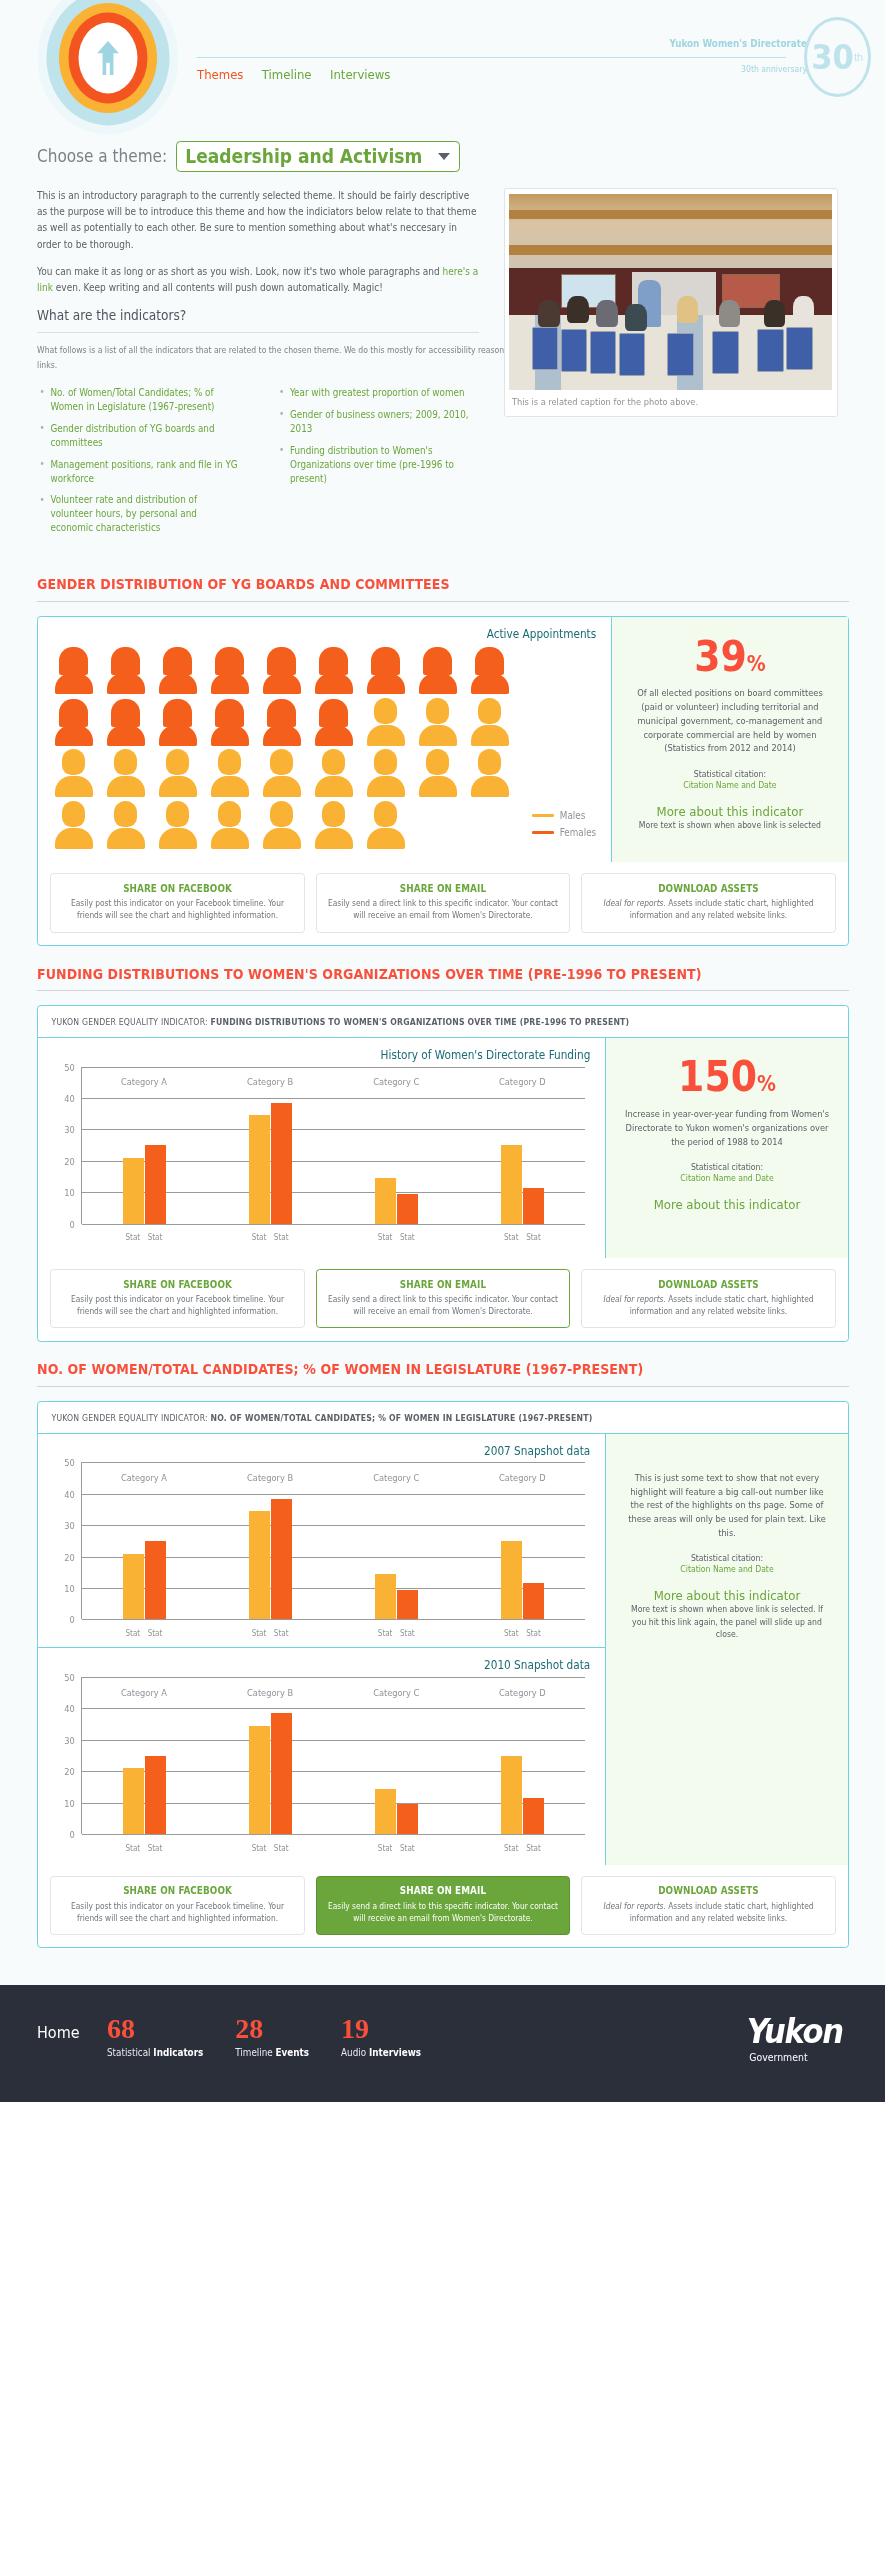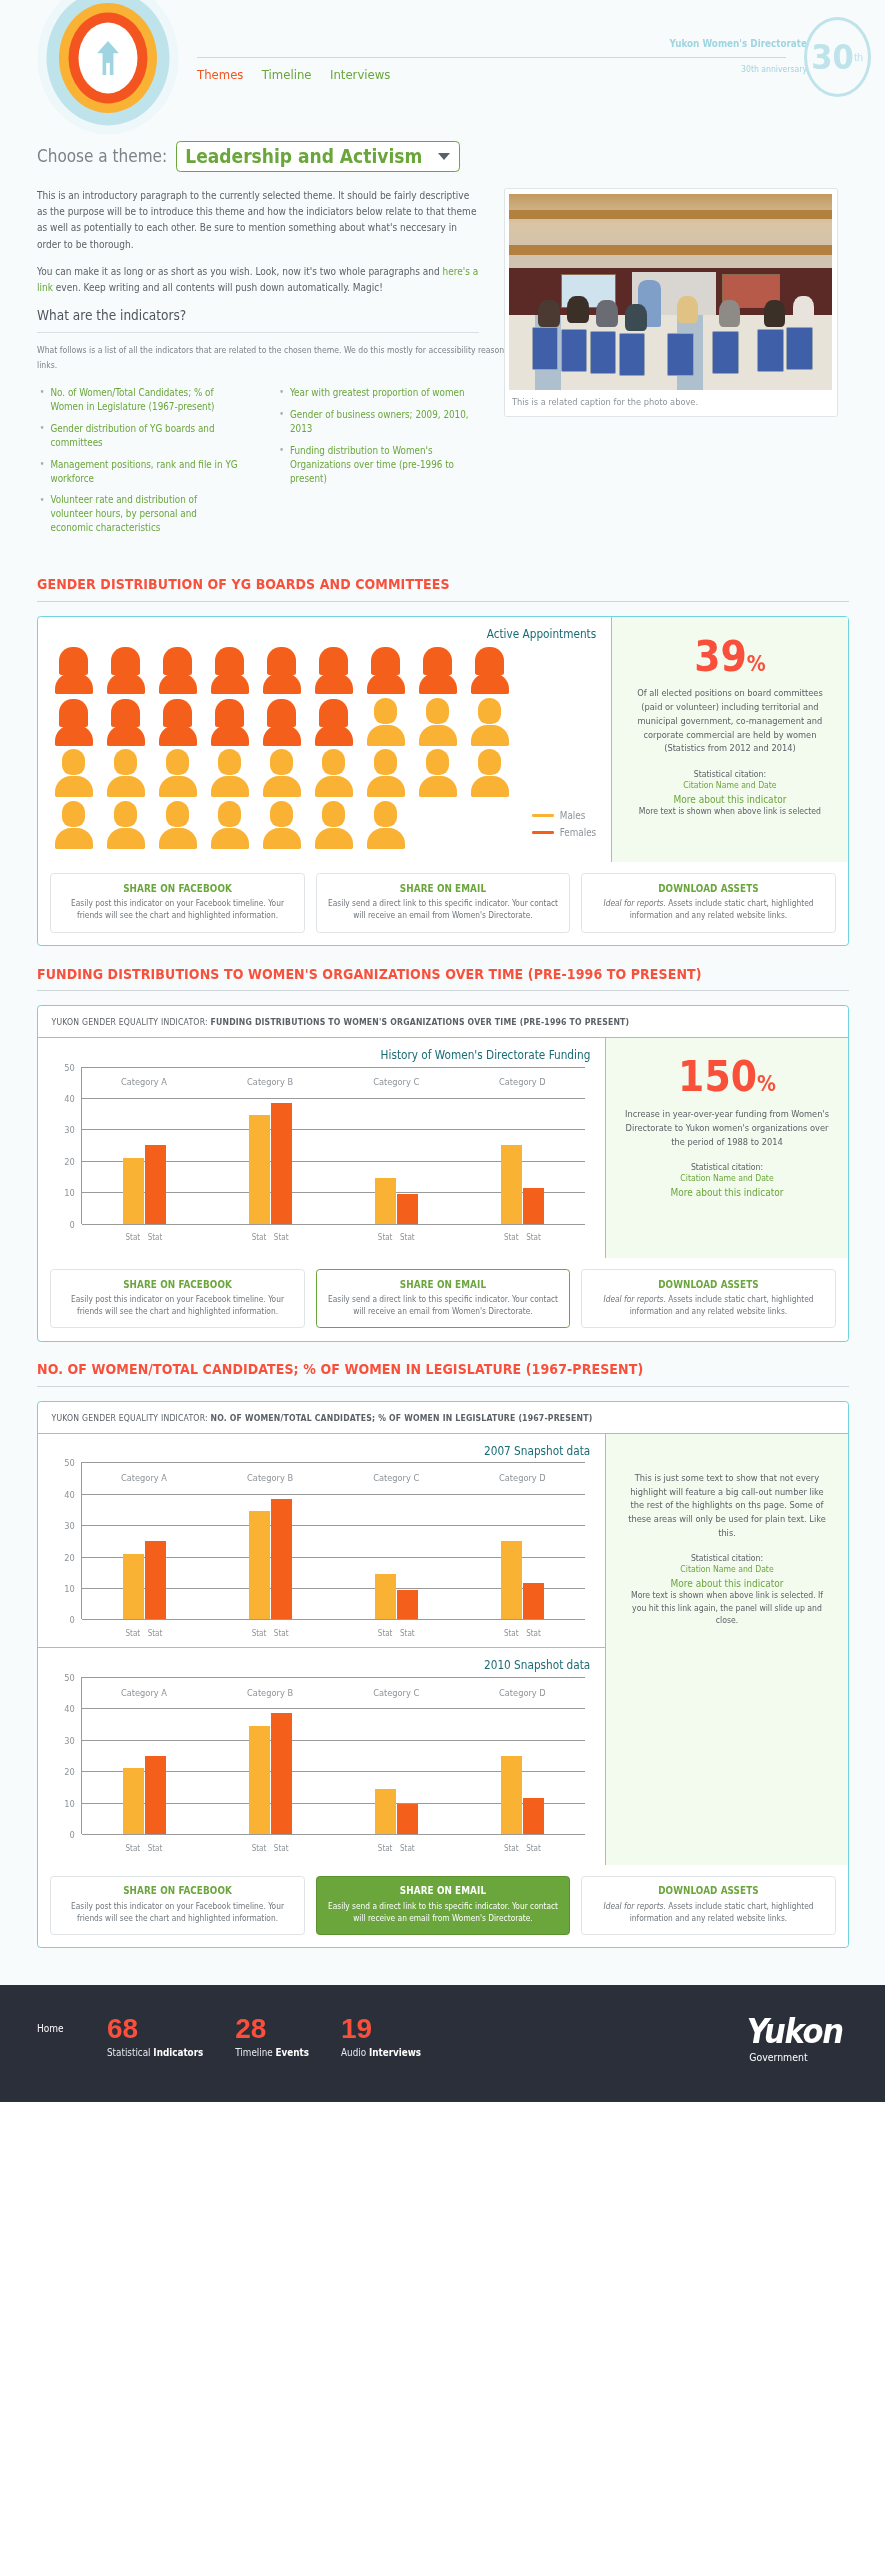--- a/index.html
+++ b/index.html
@@ -114,21 +114,21 @@
   .bignum { font-family:"Liberation Sans Narrow","DejaVu Sans Condensed","Liberation Sans",sans-serif;
     font-size: 42px; font-weight: bold; color: #f9503c; line-height: 1; margin: 4.9px 0 8.6px 0; }
   .bignum .pct { font-size: 21px; }
   .hl-desc { font-family:"Liberation Sans Narrow","DejaVu Sans Condensed","Liberation Sans",sans-serif;
     font-size: 9.2px; line-height: 1.5; color: #5b6167; }
   .cite-lab { font-family:"Liberation Sans Narrow","DejaVu Sans Condensed","Liberation Sans",sans-serif;
     font-size: 8.6px; color:#5b6167; margin-top: 13.5px; }
   .cite-link { font-family:"Liberation Sans Narrow","DejaVu Sans Condensed","Liberation Sans",sans-serif;
     font-size: 8.6px; color:#6aa63b; }
   .more-link { font-family:"Liberation Sans Narrow","DejaVu Sans Condensed","Liberation Sans",sans-serif;
-    font-size: 10px; color:#6aa63b; margin-top: 4px; }
+    font-size: 13px; color:#6aa63b; margin-top: 14px; }
   .more-text { font-family:"Liberation Sans Narrow","DejaVu Sans Condensed","Liberation Sans",sans-serif;
     font-size: 8.6px; color:#5b6167; line-height:1.45; }
 
   
   .picto { display:flex; }
   .picto-grid { display: grid; grid-template-columns: repeat(9, 52px); row-gap: 3.7px; }
   .fig { width: 43px; height: 48px; position: relative; }
   .fig .head { position:absolute; left: 9.8px; top: 0; width: 23px; height: 26px; border-radius: 11.7px 11.7px 9.8px 9.8px; }
   .fig .body { position:absolute; left: 2.5px; top: 27px; width: 38px; height: 21px; border-radius: 16px 16px 1.8px 1.8px; }
   .fig.female .hair { position:absolute; left: 6.7px; top: 1.2px; width: 29px; height: 28px; border-radius: 13.5px 13.5px 2.5px 2.5px; }
@@ -173,23 +173,23 @@
   .share-btn .d { font-family:"Liberation Sans Narrow","DejaVu Sans Condensed","Liberation Sans",sans-serif;
     font-size: 8.3px; color:#6f757a; line-height:1.42; margin-top: 4.3px; }
   .share-btn.active .t, .share-btn.active .d { color:#fff; }
   .share-btn .d i { font-style: italic; }
 
   .sub-panel-divider { height:0.6px; background:#6fd4e0; }
 
   
   .footer { background: #2b2f3a; padding: 29px 37px 39px 37px; display:flex; align-items:flex-start; margin-top: 37px; }
   .f-home { font-family:"Liberation Sans Narrow","DejaVu Sans Condensed","Liberation Sans",sans-serif;
-    font-size: 10px; color:#fff; margin-top: 8.6px; width: 70px; }
+    font-size: 16px; color:#fff; margin-top: 8.6px; width: 70px; }
   .f-stats { display:flex; gap: 32px; }
-  .f-stat .n { font-family:Liberation Sans, sans-serif;
+  .f-stat .n { font-family:Liberation Serif, serif;
     font-size: 28px; font-weight: bold; color:#f9503c; line-height: 1.05; }
   .f-stat .l { font-family:"Liberation Sans Narrow","DejaVu Sans Condensed","Liberation Sans",sans-serif;
     font-size: 9.8px; color:#e8eaee; margin-top: 3.7px; }
   .f-stat .l b { color:#fff; }
   .f-links { display:flex; gap: 28px; margin-left: 39px; margin-top: 3.7px; }
   .f-links ul { list-style:none; }
   .f-links li { font-family:"Liberation Sans Narrow","DejaVu Sans Condensed","Liberation Sans",sans-serif;
     font-size: 10.4px; color:#e8eaee; margin-bottom: 15.3px; }
   .f-logo { margin-left: auto; text-align:left; padding-right: 6.1px; }
   .f-logo .wd { font-family:"Liberation Sans Narrow","DejaVu Sans Condensed","Liberation Sans",sans-serif;

